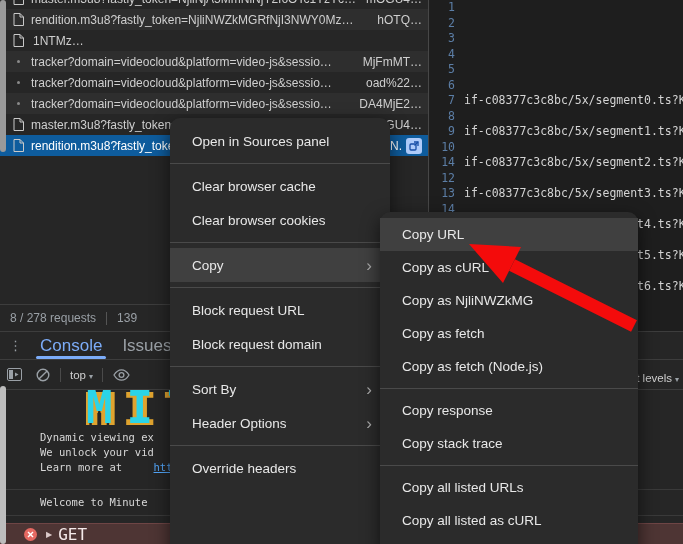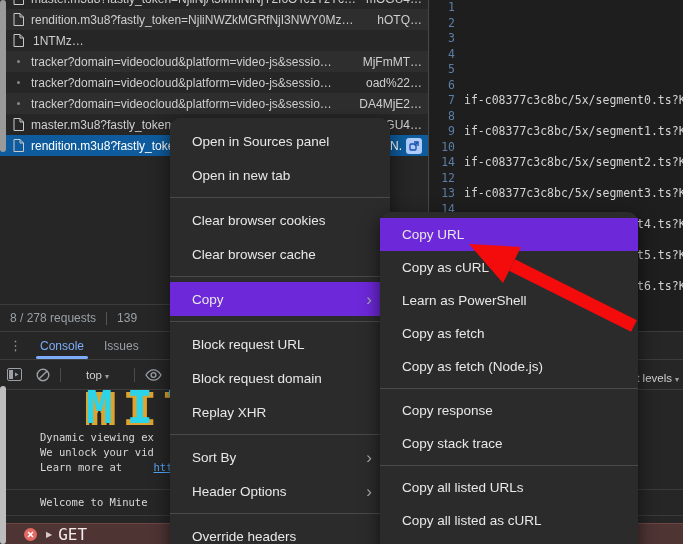--- a/index.html
+++ b/index.html
@@ -34,30 +34,30 @@
   .code-line { height:15.5px; display:flex; font-size:11.5px; line-height:15.5px; }
   .code-line .ln { width:34px; flex:0 0 34px; text-align:right; padding-right:9px;
     color:#5c7ea6; font-family:"DejaVu Sans Mono", monospace; }
   .code-line .lc { color:#d4d4d4; font-family:"DejaVu Sans Mono", monospace; white-space:pre; }
 
   
   #drawer { position:absolute; left:0; top:331px; width:683px; height:213px;
     background:#262626; border-top:1px solid #3d3d3d; }
   #drawer-tabs { height:28px; display:flex; align-items:center; border-bottom:1px solid #3d3d3d; }
   #kebab { color:#9aa0a6; font-size:13px; padding:0 8px 0 9px; letter-spacing:0; }
-  .dtab { font-size:12px; color:#9aa0a6; padding:0 10px; height:100%; display:flex;
+  .dtab { font-size:17px; color:#9aa0a6; padding:0 10px; height:100%; display:flex;
     align-items:center; position:relative; }
   .dtab.active { color:#7cacf8; }
   .dtab.active::after { content:""; position:absolute; left:6px; right:6px; bottom:0;
     height:3px; border-radius:2px; background:#7cacf8; }
   #console-toolbar { height:30px; display:flex; align-items:center; border-bottom:1px solid #3d3d3d;
     color:#9aa0a6; }
   .tb-icon { margin:0 7px; display:inline-flex; }
   .tb-sep { width:1px; height:14px; background:#4a4a4a; margin:0 3px; }
-  #top-dd { font-size:11.5px; color:#d0d0d0; margin:0 22px;text-align:right; }
+  #top-dd { font-size:11.5px; color:#d0d0d0; margin:0 6px;text-align:right; }
   .caret { font-size:8px; color:#9aa0a6; margin-left:3px; }
   #levels-frag { position:absolute; right:4px; top:40px; font-size:11.5px; color:#d0d0d0; }
 
   #console-body { position:relative; height:154px; overflow:hidden; }
   #ascii-art { height:40px; overflow:hidden; margin-left:86px; }
   #ascii-art span { font-family:"DejaVu Sans Mono", monospace; font-weight:bold;
     font-size:44px; line-height:36px; letter-spacing:14px; color:#2bd4e8;
     text-shadow:-4px 2px 0 #dfa32f, 4px 2px 0 #dfa32f; }
   .con-line { font-family:"DejaVu Sans Mono", monospace; font-size:10.5px; line-height:15px;
     color:#d8d8d8; padding-left:40px; white-space:nowrap; }
@@ -77,21 +77,21 @@
   #sb-bottom { top:386px; height:158px; background:#bdbdbd; }
 
   
   .menu { position:absolute; background:#2b2b2b; border-radius:10px;
     box-shadow:0 6px 18px rgba(0,0,0,.6); padding:6px 0; z-index:10; }
   #context-menu { left:170px; top:118px; width:220px; height:500px; border-bottom-left-radius:0; border-bottom-right-radius:0; }
   #copy-submenu { left:380px; top:212px; width:258px; height:340px; z-index:11; border-bottom-left-radius:0; border-bottom-right-radius:0; }
   .mi { height:34px; display:flex; align-items:center; padding:0 18px 0 22px;
     font-size:13.5px; color:#e8e8e8; white-space:nowrap; }
   #copy-submenu .mi { height:33px; }
-  .mi.hl { background:#6d28d9; }
+  .mi.hl { background:#404040; }
   .mi .chev { margin-left:auto; color:#a9a9a9; font-size:17px; line-height:1; }
   .msep { height:1px; background:#4a4a4a; margin:5px 0; }
 
   
   #arrow-svg { position:absolute; left:0; top:0; width:683px; height:544px;
     z-index:20; pointer-events:none; }
 </style>
 </head>
 <body>
 
@@ -335,45 +335,39 @@
   </div>
 </div>
 
 <div class="sb-thumb" id="sb-top"></div>
 <div class="sb-thumb" id="sb-bottom"></div>
 
 <div class="menu" id="context-menu">
     <div class="mi">
       <span>Open in Sources panel</span>
     </div>
-    <div class="mi">
-      <span>Open in new tab</span>
-    </div>
-    <div class="msep"></div>
+    <div class="msep"></div>
+    <div class="mi">
+      <span>Clear browser cache</span>
+    </div>
     <div class="mi">
       <span>Clear browser cookies</span>
-    </div>
-    <div class="mi">
-      <span>Clear browser cache</span>
     </div>
     <div class="msep"></div>
     <div class="mi hl">
       <span>Copy</span>
       <span class="chev">›</span>
     </div>
     <div class="msep"></div>
     <div class="mi">
       <span>Block request URL</span>
     </div>
     <div class="mi">
       <span>Block request domain</span>
     </div>
-    <div class="mi">
-      <span>Replay XHR</span>
-    </div>
     <div class="msep"></div>
     <div class="mi">
       <span>Sort By</span>
       <span class="chev">›</span>
     </div>
     <div class="mi">
       <span>Header Options</span>
       <span class="chev">›</span>
     </div>
     <div class="msep"></div>
@@ -383,21 +377,21 @@
   </div>
 
 <div class="menu" id="copy-submenu">
     <div class="mi hl">
       <span>Copy URL</span>
     </div>
     <div class="mi">
       <span>Copy as cURL</span>
     </div>
     <div class="mi">
-      <span>Learn as PowerShell</span>
+      <span>Copy as NjliNWZkMG</span>
     </div>
     <div class="mi">
       <span>Copy as fetch</span>
     </div>
     <div class="mi">
       <span>Copy as fetch (Node.js)</span>
     </div>
     <div class="msep"></div>
     <div class="mi">
       <span>Copy response</span>

